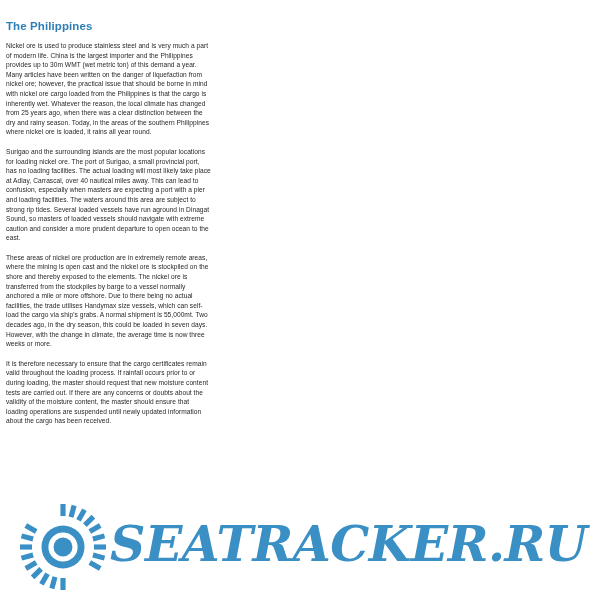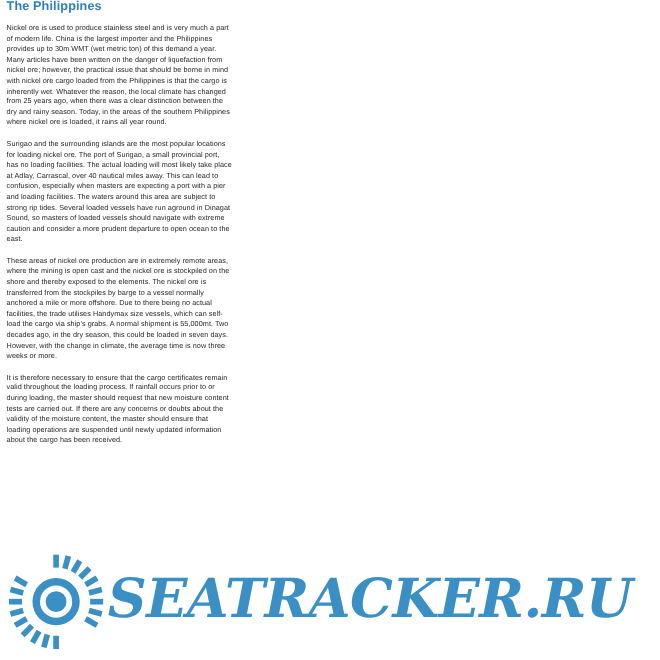--- a/index.html
+++ b/index.html
@@ -17,21 +17,21 @@
   .page {
     position: absolute;
     left: 0;
     top: 0;
     width: 600px;
     height: 600px;
   }
   .article {
     position: absolute;
     left: 6px;
-    top: 0;
+    top: 20px;
     width: 205px;
   }
   .article-title {
     font-size: 11.5px;
     font-weight: bold;
     color: #2e7fb8;
     margin: 0 0 9px 0;
     letter-spacing: 0.1px;
   }
   .para {
@@ -42,21 +42,21 @@
     text-align: left;
     letter-spacing: 0.05px;
   }
   .para:last-child {
     margin-bottom: 0;
   }
 
   
   .watermark {
     position: absolute;
-    left: 0;
+    left: 12px;
     bottom: 8px;
     width: 536px;
     height: 92px;
   }
   .wm-sun {
     position: absolute;
     left: 8px;
     top: 4px;
     width: 86px;
     height: 86px;

